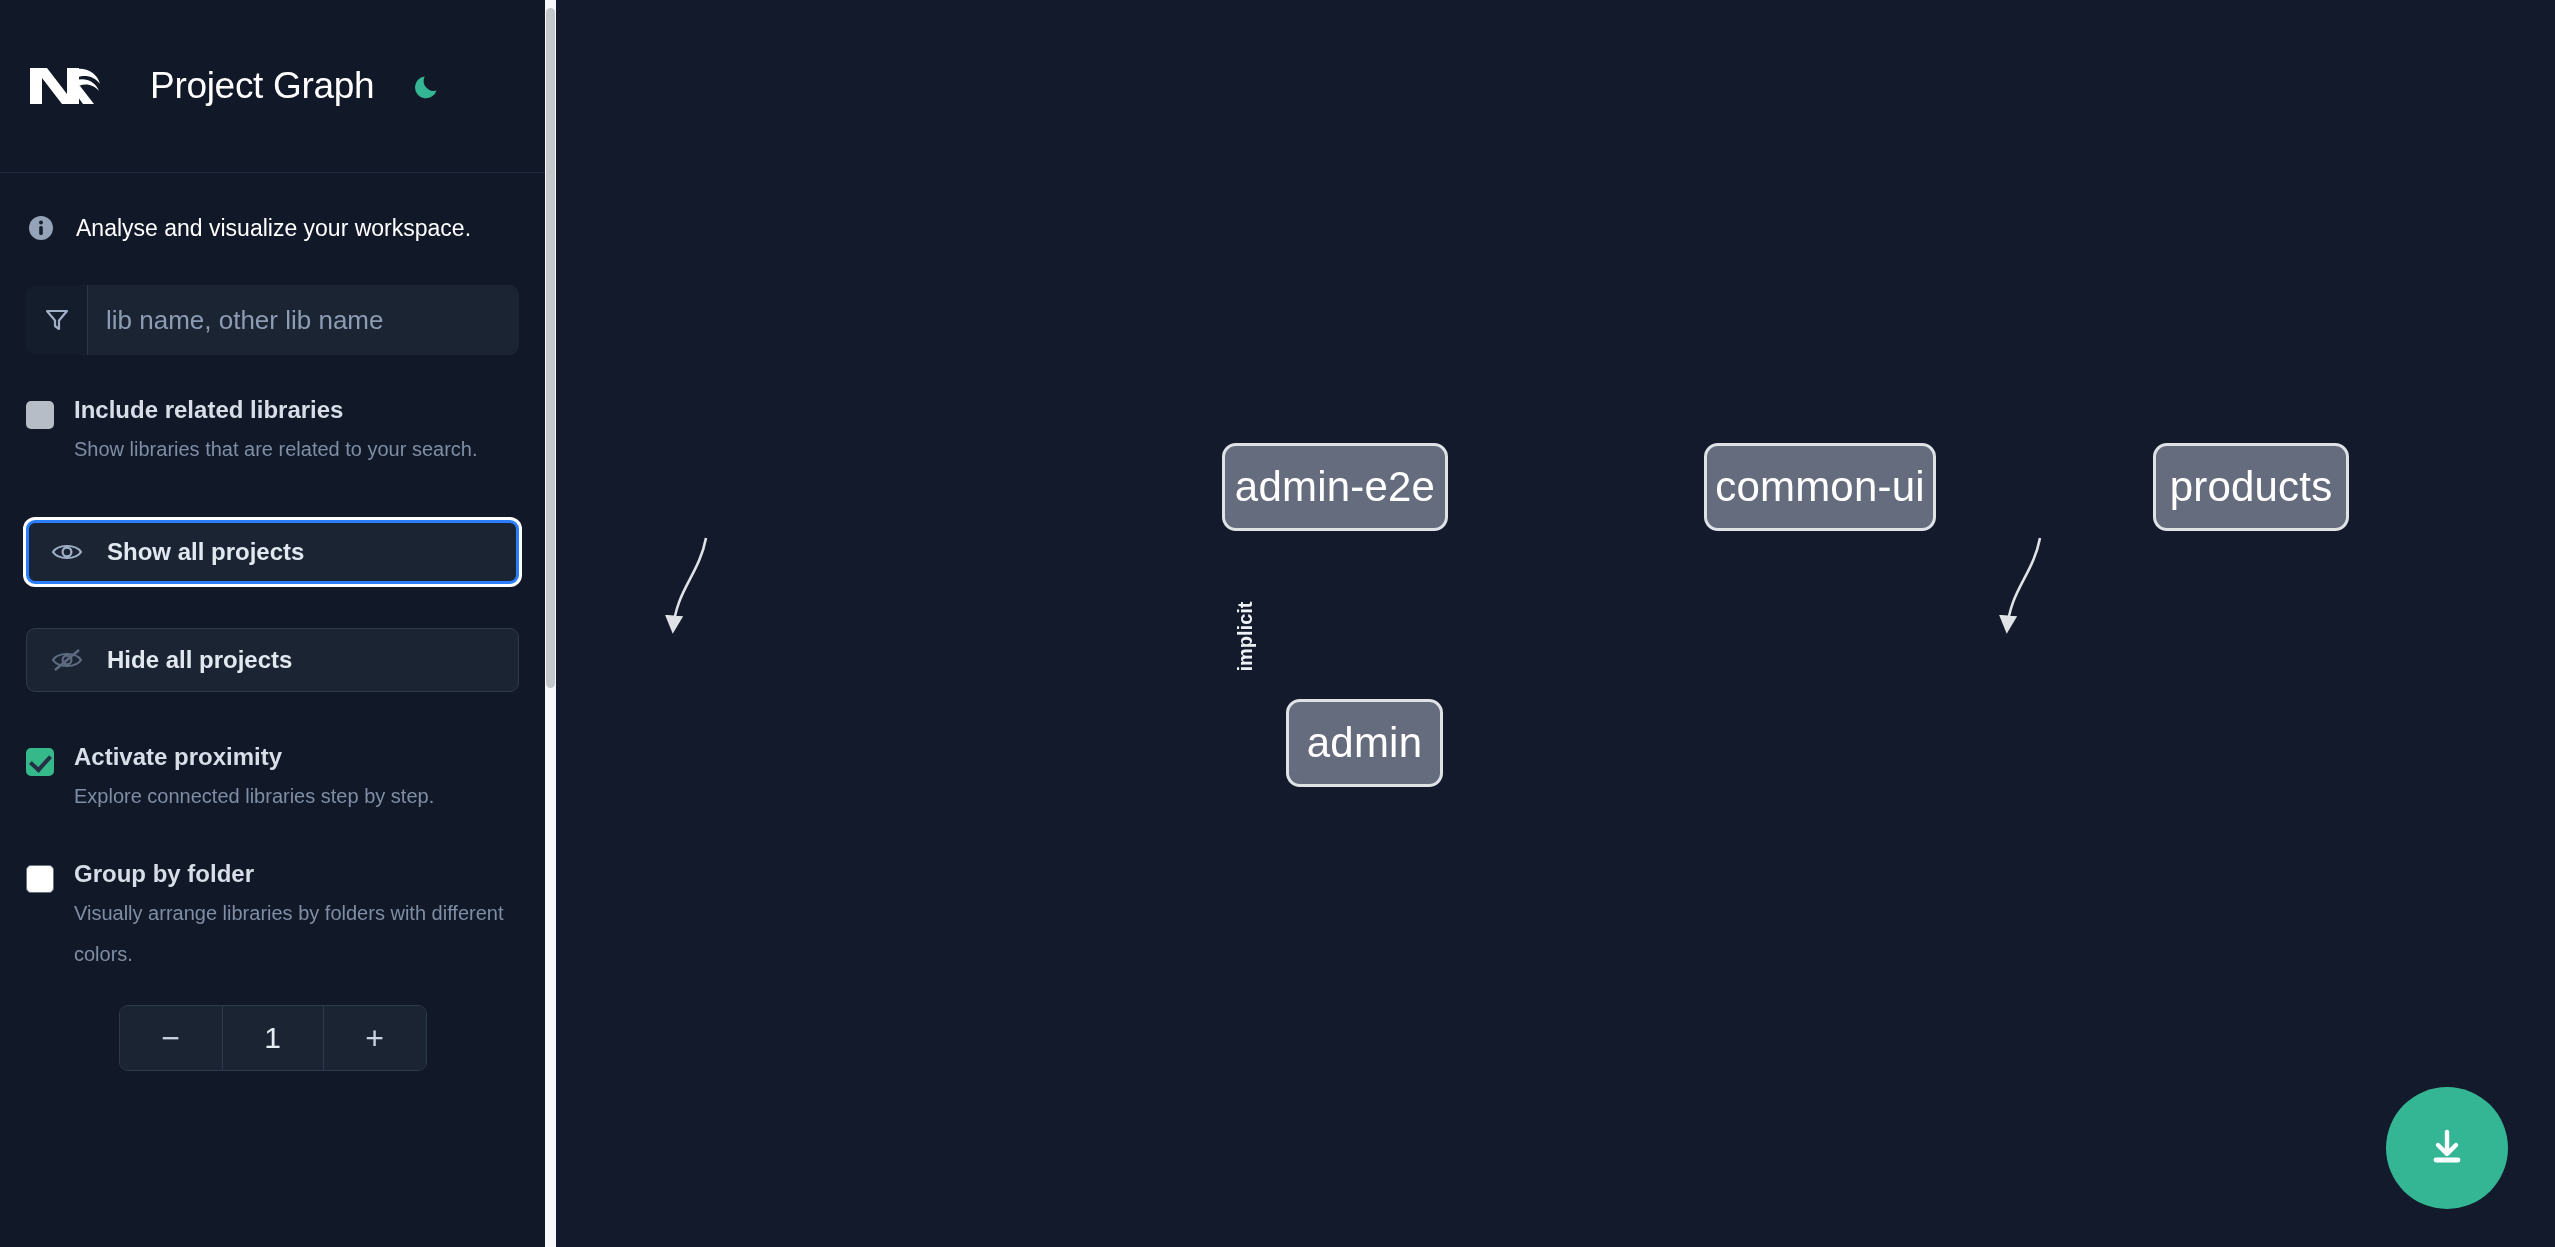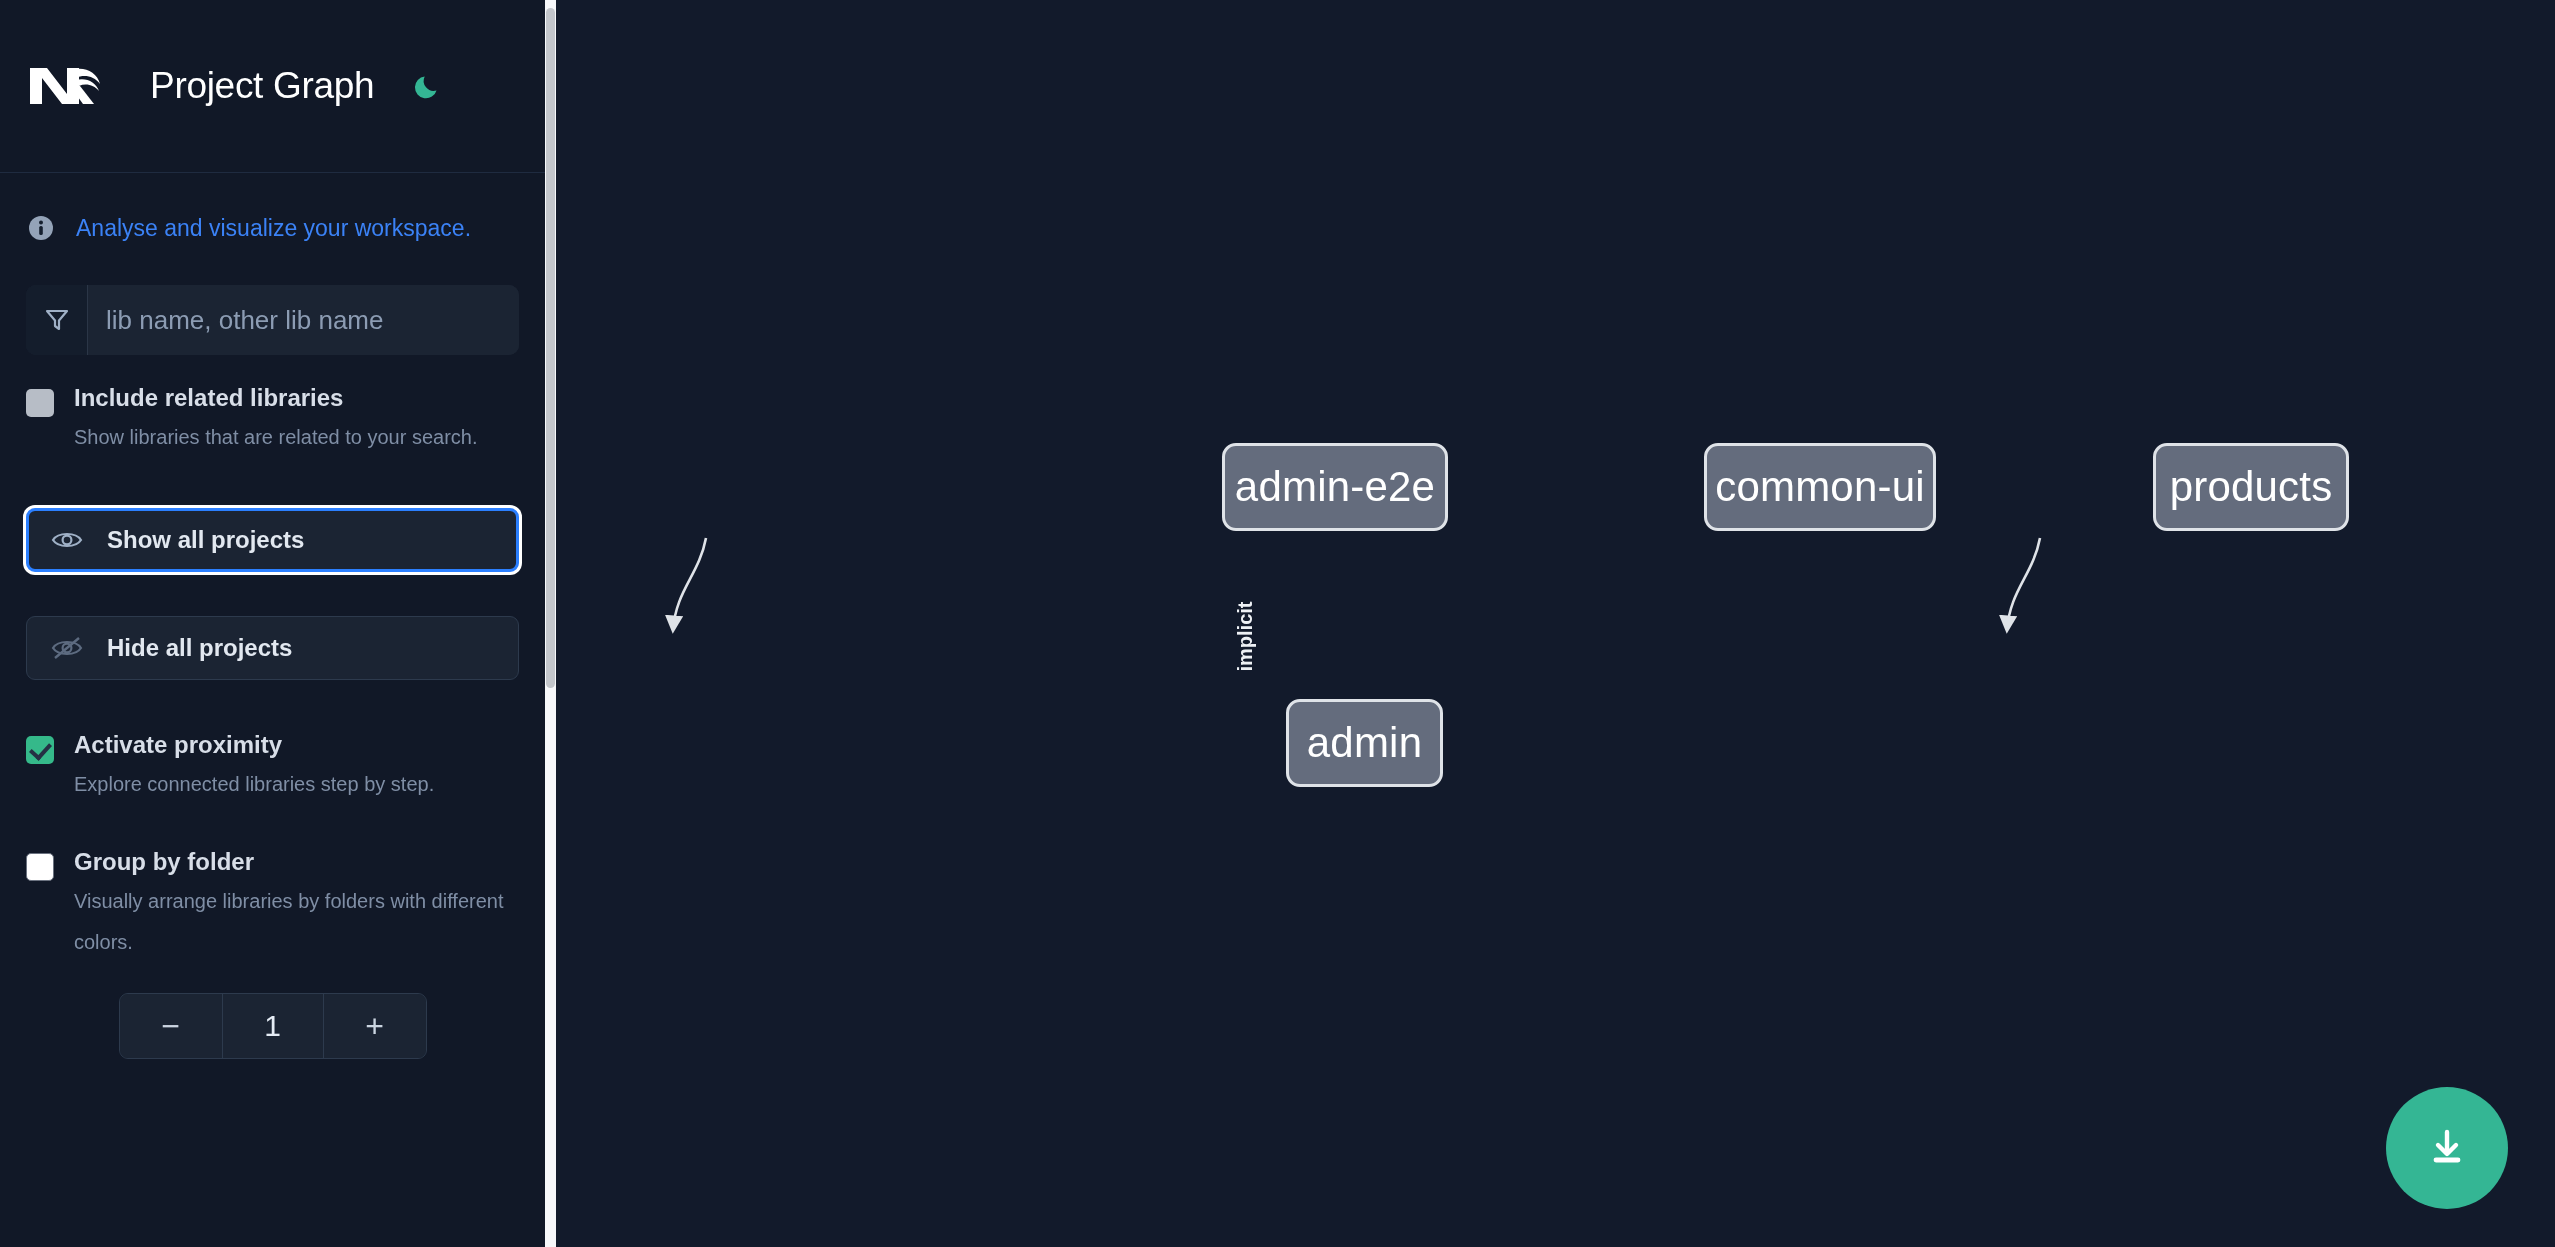--- a/index.html
+++ b/index.html
@@ -44,21 +44,21 @@
 
   
   .sb-info {
     display: flex; align-items: center;
     padding: 0 26px;
     height: 74px;
     margin-top: 18px;
   }
   .info-icon { width: 30px; height: 30px; flex: 0 0 30px; }
   .sb-info-text {
-    color: #3b82f6; font-size: 23px; margin-left: 20px; white-space: nowrap;
+    color: #ffffff; font-size: 23px; margin-left: 20px; white-space: nowrap;
   }
 
   
   .filter-wrap {
     margin: 20px 26px 0 26px;
     height: 70px;
     background: #1b2433;
     border-radius: 10px;
     display: flex; align-items: stretch;
     overflow: hidden;
@@ -73,21 +73,21 @@
     background: #1b2433;
     border: 0; outline: none;
     color: #22c55e;
     font-size: 26px;
     font-family: "Liberation Sans", sans-serif;
     padding-left: 18px;
   }
   .filter-input::placeholder { color: #8c9cb3; }
 
   
-  .opt { display: flex; padding: 0 26px; margin-top: 28px; }
+  .opt { display: flex; padding: 0 26px; margin-top: 40px; }
   .opt-box {
     width: 28px; height: 28px; flex: 0 0 28px; border-radius: 5px;
     margin-top: 6px; position: relative; cursor: pointer;
   }
   .cb-grey  { background: #b7bdc6; }
   .cb-white { background: #ffffff; border: 1px solid #6b7280; }
   .cb-green { background: #35b98a; }
   .cb-green::after {
     content: ""; position: absolute;
     left: 8px; top: 3px; width: 9px; height: 16px;

